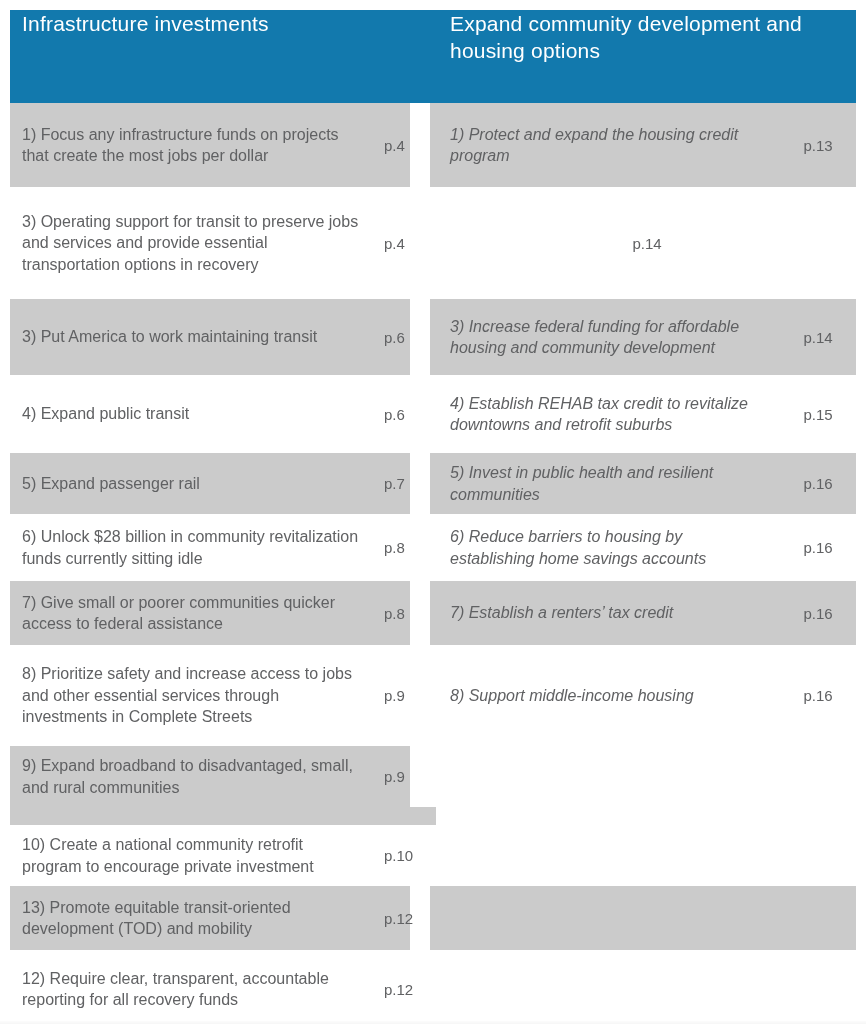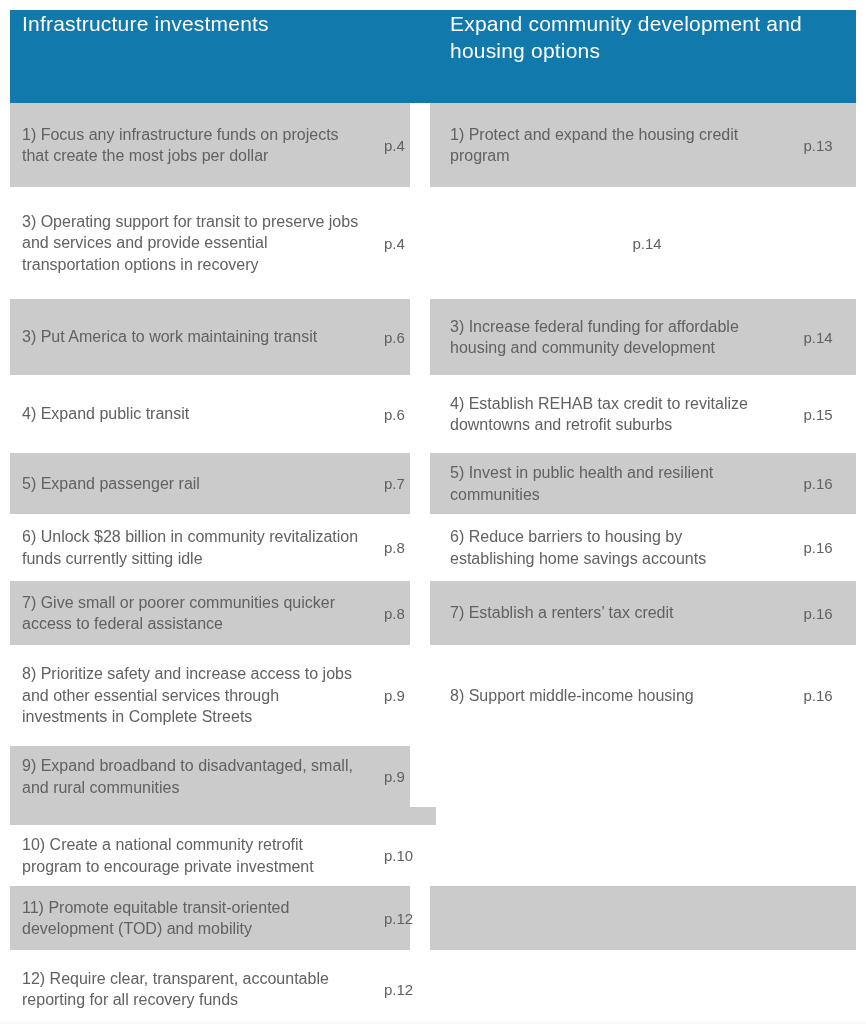--- a/index.html
+++ b/index.html
@@ -40,21 +40,21 @@
   .cell.left{width:400px;padding:9px 8px 9px 12px;}
   .gap{width:20px;background:transparent;}
   .cell.right{width:426px;padding:9px 12px 9px 20px;}
   .row:nth-child(odd) .cell{background:var(--row-alt);}
   .txt{
     color:var(--body-text);
     font-size:16px;
     line-height:21.5px;
   }
   .cell.left .txt{flex:0 0 338px;max-width:338px;}
-  .cell.right .txt{flex:0 0 318px;max-width:318px;}
+  .cell.right .txt{flex:0 0 318px;max-width:318px;font-style:italic;}
   .pageref{
     color:var(--body-text);
     font-size:15px;
     white-space:nowrap;
     text-align:center;
     flex:1;
   }
   .bottom-strip{
     position:absolute;
     left:0;right:0;bottom:0;
@@ -187,21 +187,21 @@
     </div>
     <div class="gap"></div>
     <div class="cell right">
       <span class="txt"></span>
       <span class="pageref"></span>
     </div>
   </div>
 
   <div class="row" style="min-height: 64px;">
     <div class="cell left">
-      <span class="txt">11) Promote equitable transit-oriented development (TOD) and mobility</span>
+      <span class="txt">13) Promote equitable transit-oriented development (TOD) and mobility</span>
       <span class="pageref">p.12</span>
     </div>
     <div class="gap"></div>
     <div class="cell right">
       <span class="txt"></span>
       <span class="pageref"></span>
     </div>
   </div>
 
   <div class="row" style="min-height: 78px;">

